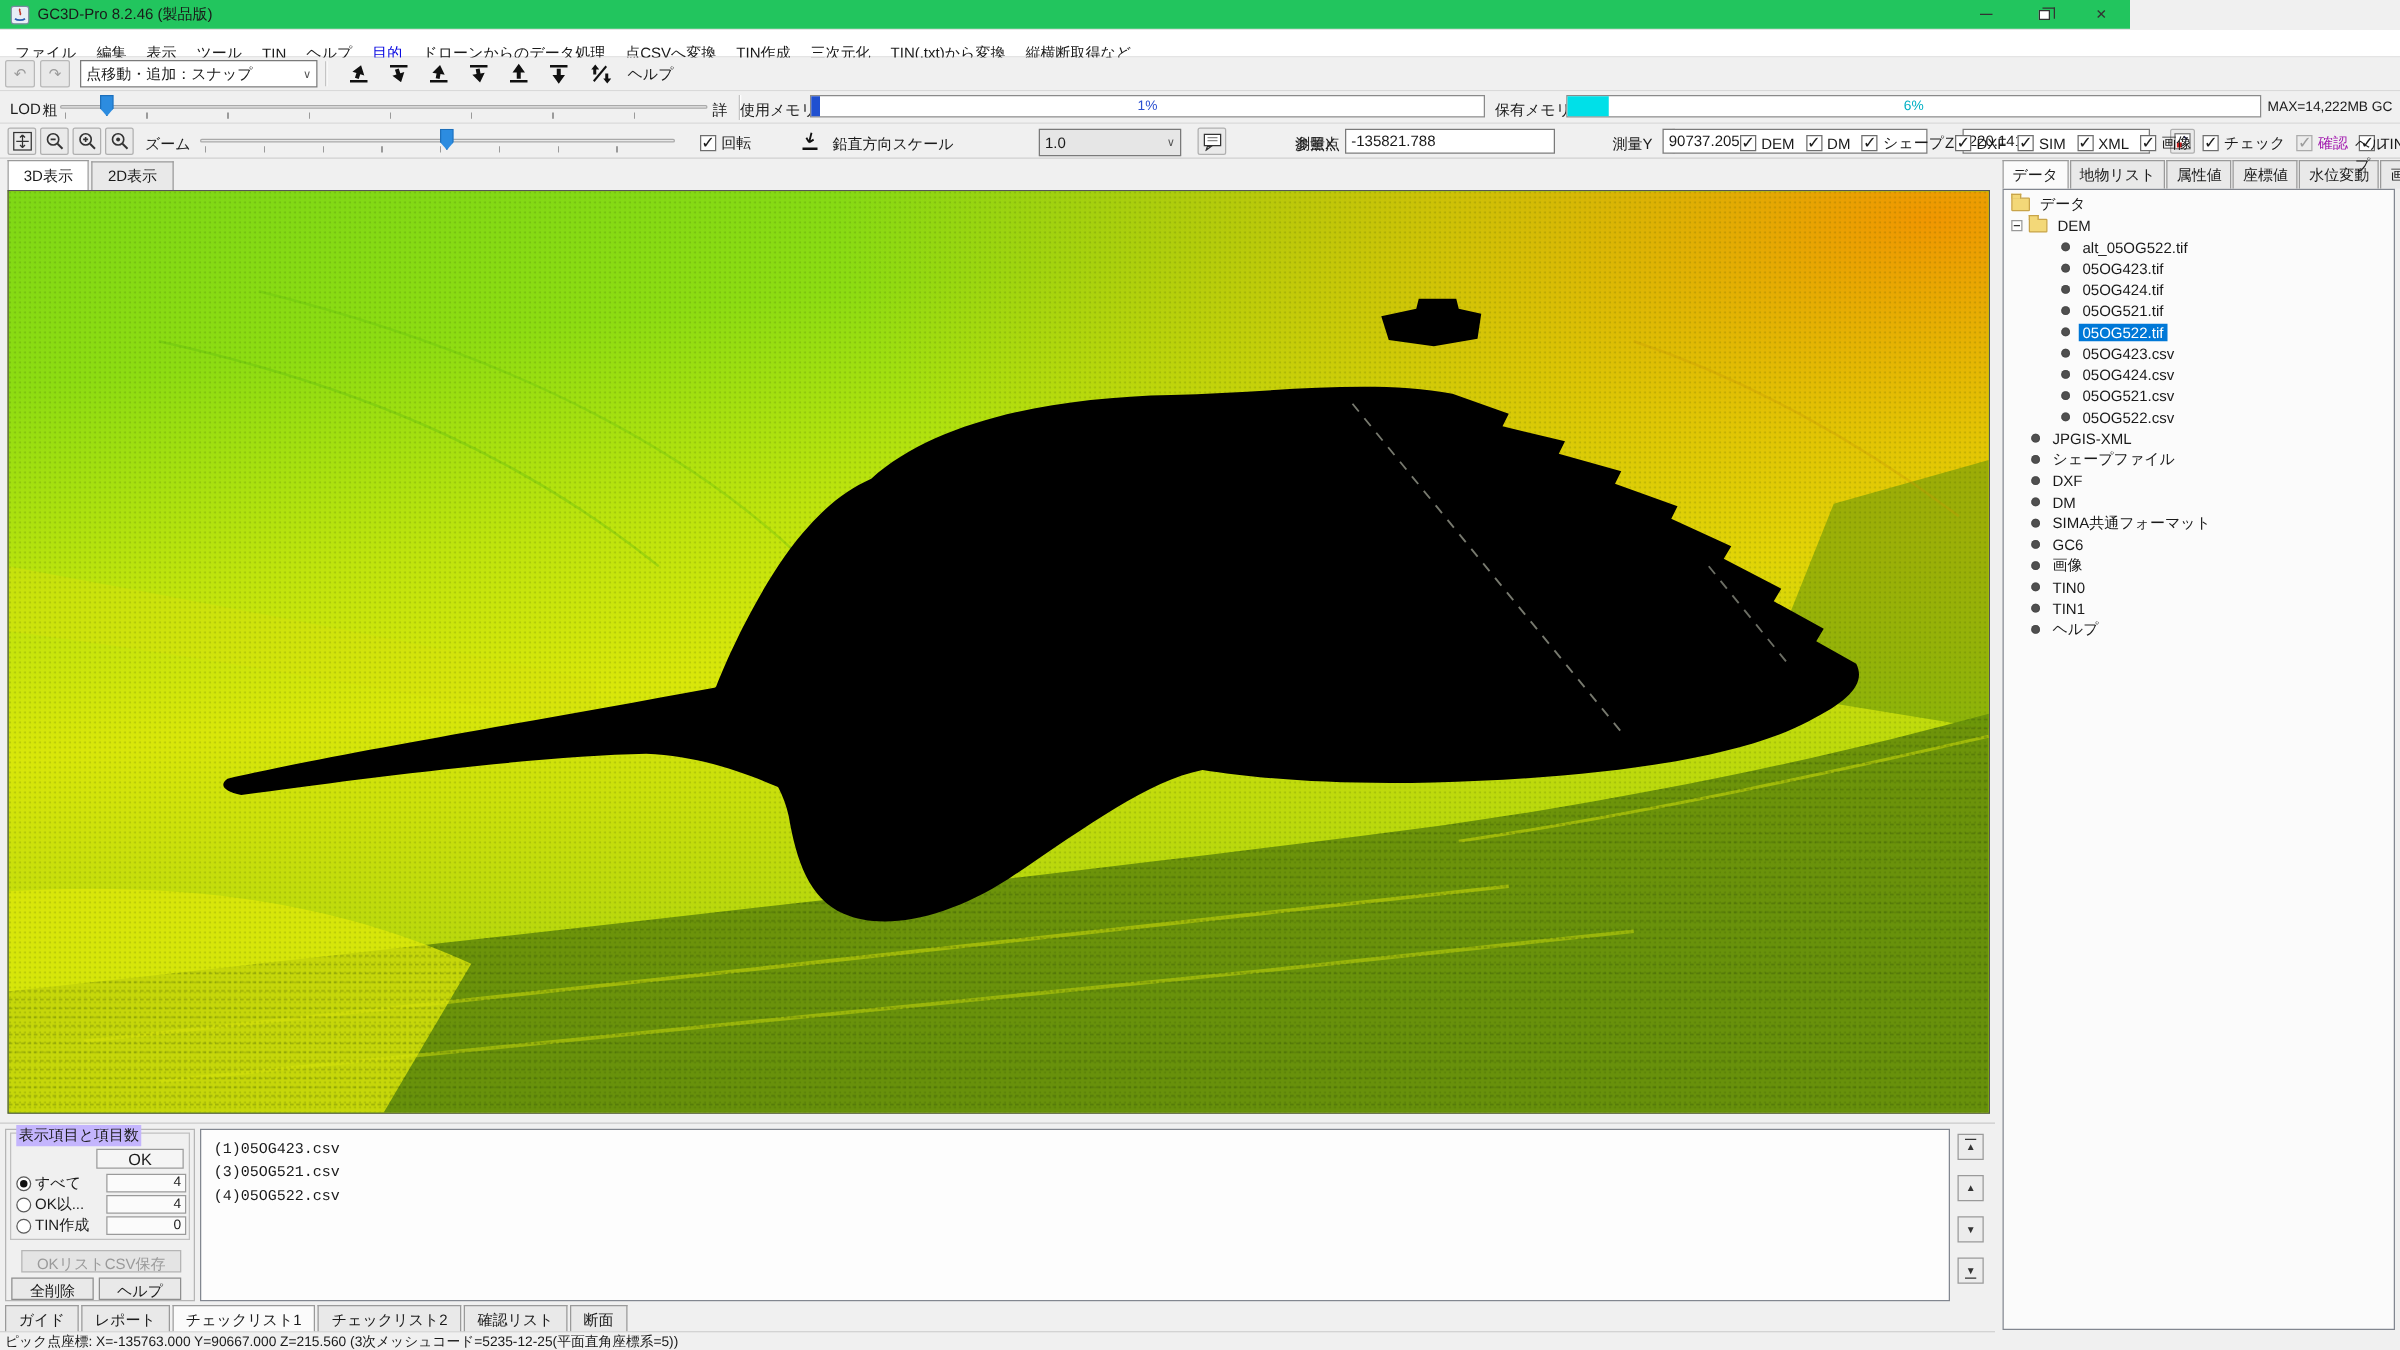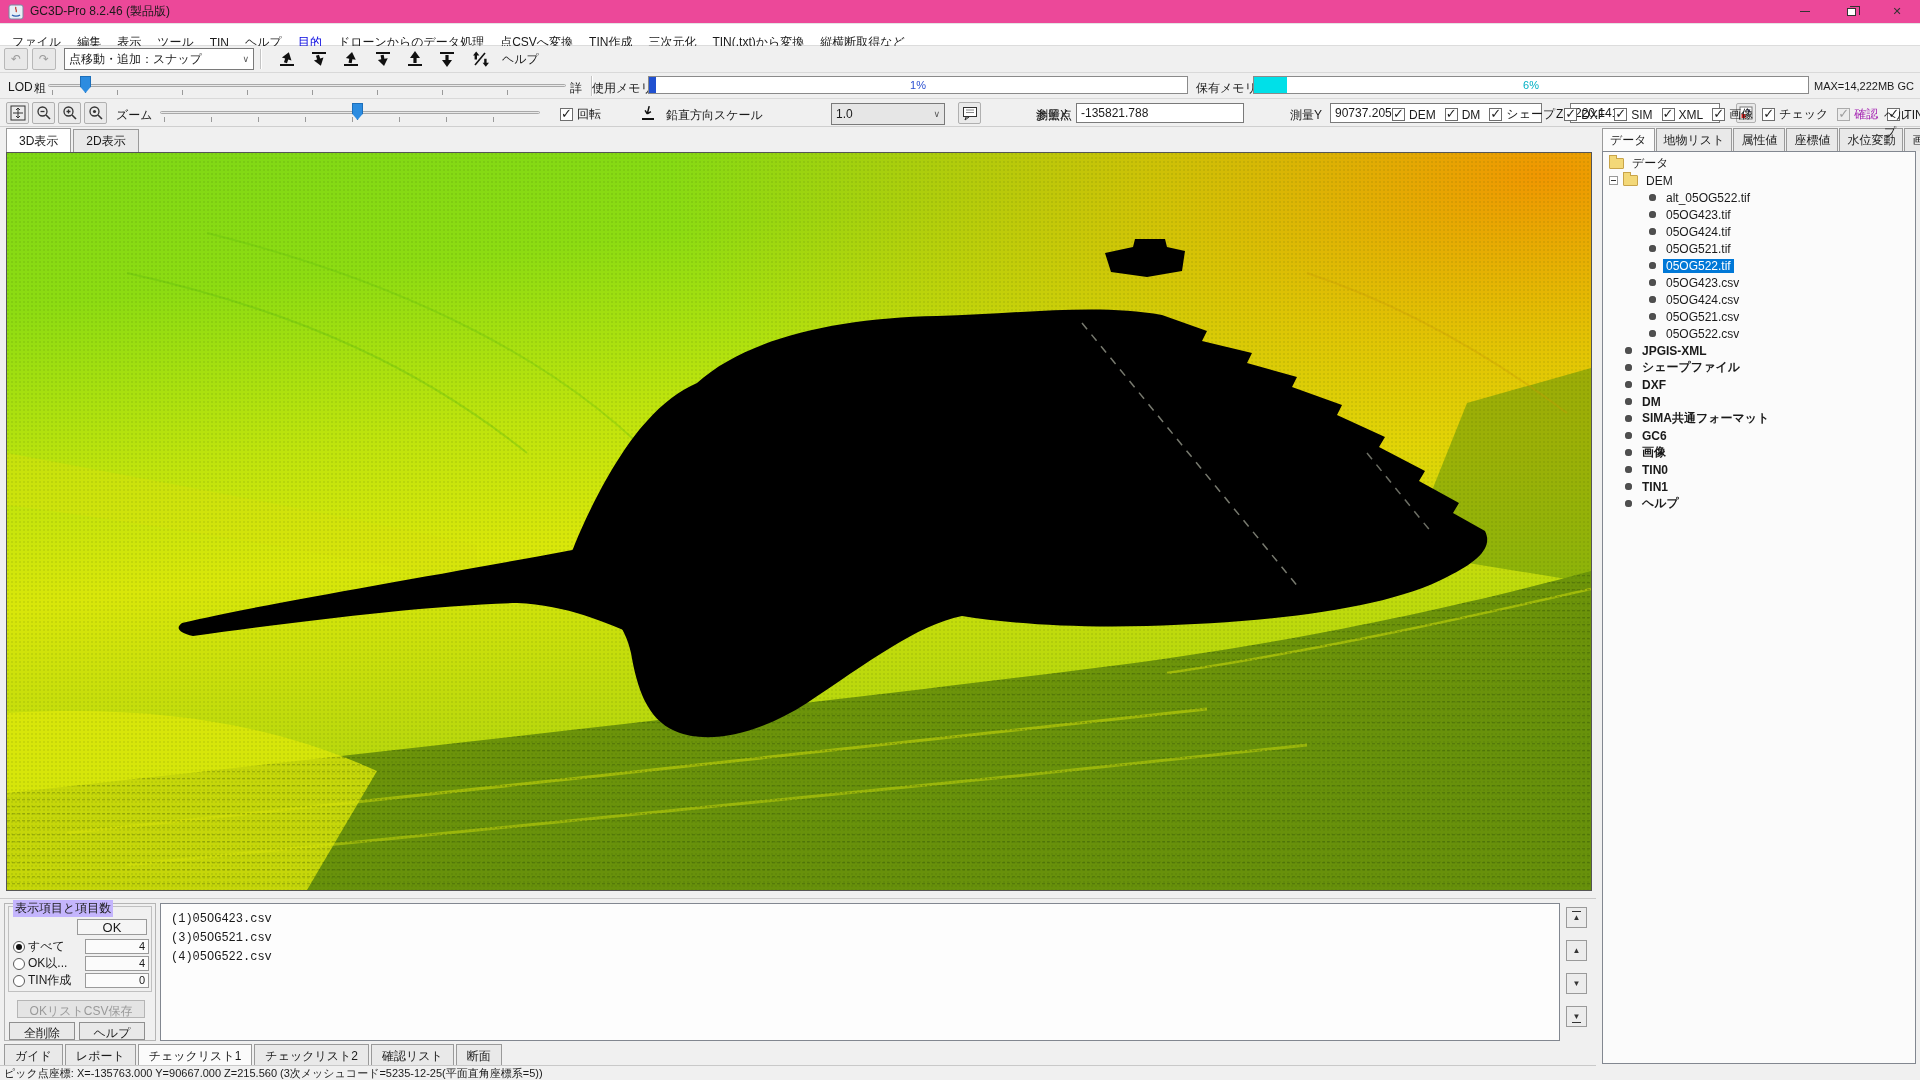--- a/index.html
+++ b/index.html
@@ -1,21 +1,21 @@
 <!DOCTYPE html>
 <html style="--accent: #0078d7; --used-fill: #2050d0; --reserved-fill: #00e0e8; --blob: #000000;"><head>
 <meta charset="utf-8">
 <style>
   * { margin:0; padding:0; box-sizing:border-box; }
   html,body { width:1920px; height:1080px; overflow:hidden;
     font-family:"Liberation Sans","DejaVu Sans",sans-serif; font-size:12px; color:#1a1a1a;
     background:#f0f0f0; }
   .abs { position:absolute; }
   
-  #titlebar { position:absolute; left:0; top:0; width:1920px; height:24px; background:#ec4899;
+  #titlebar { position:absolute; left:0; top:0; width:1704px; height:24px; background:#22c55e;
     display:flex; align-items:center; border-bottom:1px solid #e4e4e4; }
   #titlebar .title { margin-left:6px; font-size:12px; }
   .app-ico { width:16px; height:16px; margin-left:8px; }
   .wincontrols { margin-left:auto; display:flex; height:100%; }
   .winbtn { width:46px; height:100%; display:flex; align-items:center; justify-content:center; font-size:11px; color:#333; }
   .glyph-min { width:10px; height:1px; background:#333; display:inline-block; }
   .glyph-max { width:9px; height:8px; border:1px solid #333; position:relative; display:inline-block; background:#fff; }
   .glyph-max::before { content:""; position:absolute; left:2px; top:-3px; width:9px; height:8px; border:1px solid #333; border-bottom:none; border-left:none; }
   
   #menubar { position:absolute; left:0; top:24px; width:1920px; height:22px; background:#ffffff;
@@ -71,21 +71,21 @@
   #viewport svg { display:block; }
   
   #rpanel { position:absolute; left:1602px; top:128px; width:316px; height:936px; background:#f0f0f0; }
   #rp-tabs { display:flex; height:23px; }
   .rtab { padding:3px 7px; border:1px solid #9a9a9a; border-bottom:none; background:#e9e9e9; margin-right:1px; white-space:nowrap; }
   .rtab.active { background:#fbfbfb; }
   #tree-box { position:absolute; left:0; top:23px; right:2px; bottom:0; background:#fbfbfb; border:1px solid #828790; overflow:hidden; padding-top:3px; }
   .trow { display:flex; align-items:center; height:17px; padding-left:6px; white-space:nowrap; }
   .trow .lbl { padding:0 3px; }
   .trow.selected .lbl { background:#0078d7; color:#fff; }
-  .indent1 { padding-left:22px;font-weight:bold; }
+  .indent1 { padding-left:22px; }
   .indent2 { padding-left:46px; }
   .folder { width:15px; height:11px; background:#f3d878; border:1px solid #c8a44a; border-radius:1px; position:relative; margin-right:5px; flex:none; }
   .folder::before { content:""; position:absolute; left:-1px; top:-4px; width:6px; height:3px; background:#f3d878; border:1px solid #c8a44a; border-bottom:none; }
   .bullet { width:7px; height:7px; border-radius:50%; background:#505050; box-shadow:inset 0 0 1px #222; margin-right:7px; flex:none; }
   .expander { width:9px; height:9px; border:1px solid #999; background:#fff; position:relative; margin-right:5px; flex:none; }
   .expander::before { content:""; position:absolute; left:1px; right:1px; top:3px; height:1px; background:#333; }
   
   #bottompanel { position:absolute; left:0; top:898px; width:1596px; height:146px; background:#f0f0f0; border-top:1px solid #c9c9c9; }
   #cl-left { position:absolute; left:4px; top:4px; width:152px; height:138px; border:1px solid #b5b5b5; background:#f0f0f0; }
   #cl-group { position:absolute; left:3px; top:2px; width:144px; height:86px; border:1px solid #c0c0c0; }

